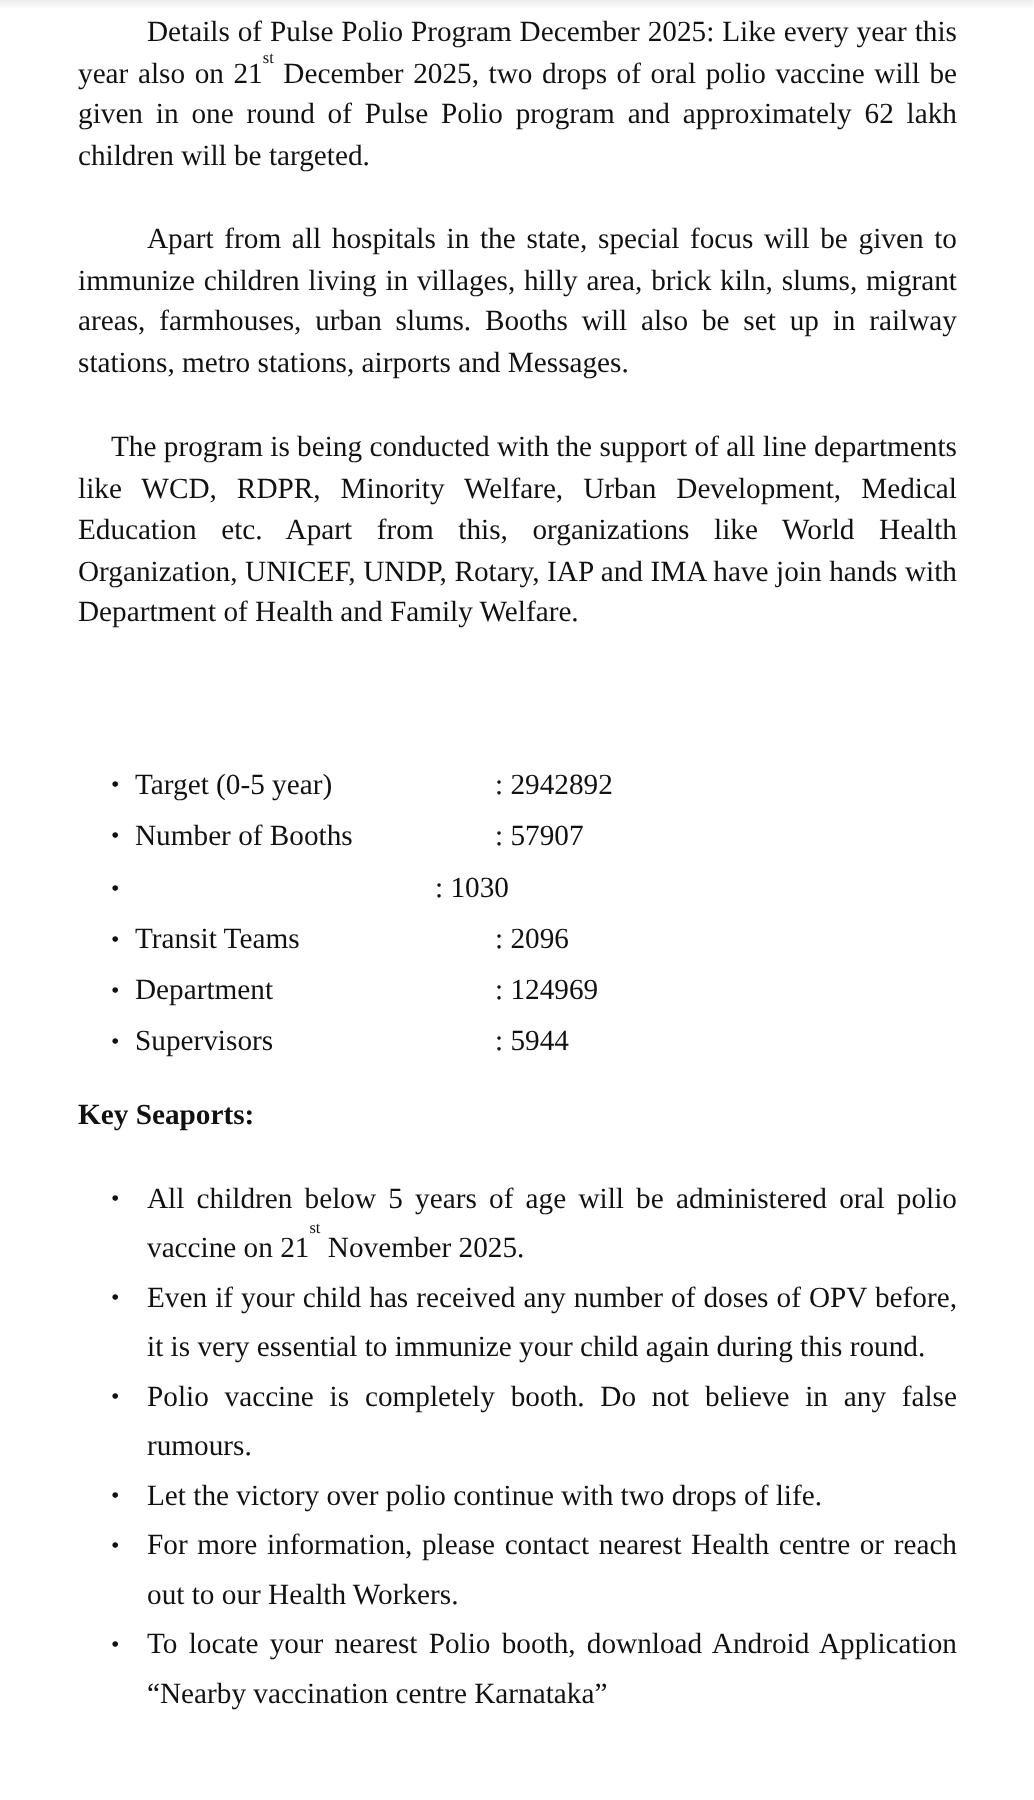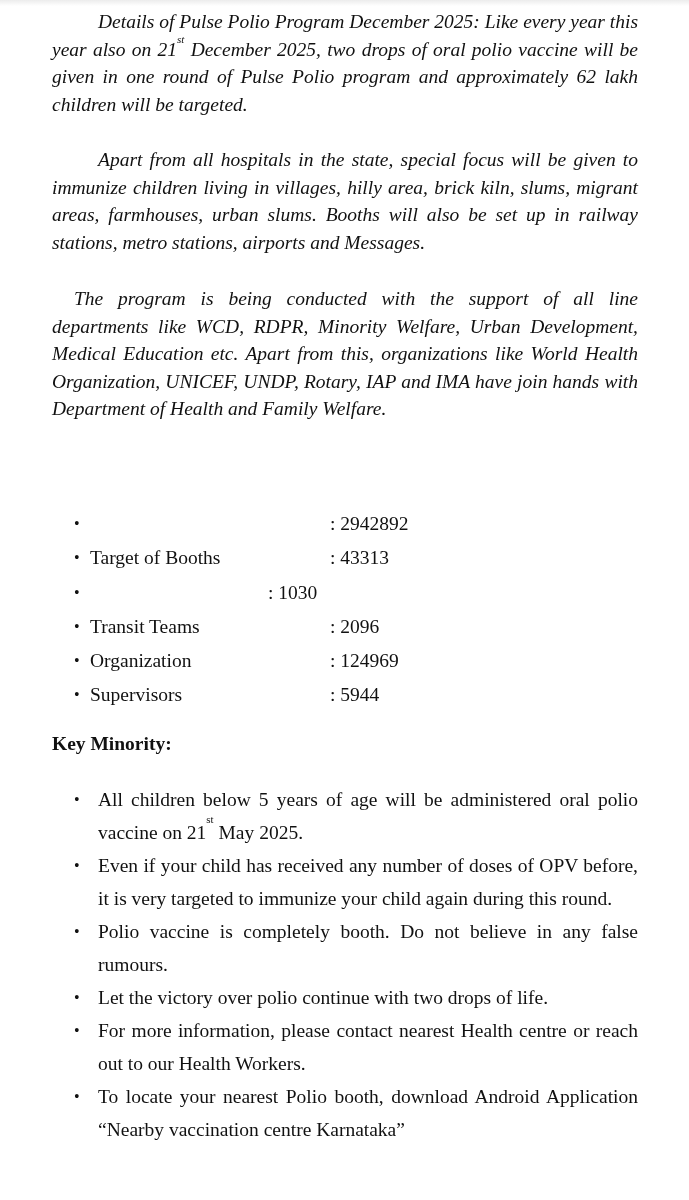--- a/index.html
+++ b/index.html
@@ -9,37 +9,37 @@
     color: #111111;
     font-size: 19.5px;
     position: relative;
   }
   .topshade {
     position: absolute; left: 0; top: 0; width: 689px; height: 6px;
     background: linear-gradient(#ececec, #ffffff);
   }
   .para {
     position: absolute; left: 52px; width: 586px;
-    text-align: justify; line-height: 27.5px; margin: 0; font-style: italic;
+    text-align: justify; line-height: 27.5px; margin: 0;
   }
   .para .indent { display: inline-block; }
   #p1 { top: 8px; }
   #p1 .indent { width: 46px; }
   #p2 { top: 146px; }
   #p2 .indent { width: 46px; }
   #p3 { top: 285px; }
   #p3 .indent { width: 22px; }
   sup { font-size: 11px; vertical-align: top; position: relative; top: -2px; line-height: 1; }
 
   .stats { position: absolute; left: 74px; top: 509px; margin: 0; padding: 0; list-style: none; }
   .stat-row { position: relative; height: 34.3px; line-height: 30px; width: 400px; }
   .stat-row .bullet { position: absolute; left: 0; top: 0; font-size: 16px; }
   .stat-row .label { position: absolute; left: 16px; top: 0; }
   .stat-row .value { position: absolute; left: 256px; top: 0; }
-  .stat-row.offset .value { left: 194px; }
+  .stat-row.offset .value { left: 216px; }
 
   .heading {
     position: absolute; left: 52px; top: 733px; margin: 0;
     font-weight: bold; font-size: 19.5px;
   }
 
   .messages { position: absolute; left: 74px; top: 783px; width: 564px; margin: 0; padding: 0; list-style: none; }
   .msg { position: relative; padding-left: 24px; line-height: 33px; text-align: justify; margin-bottom: 0; }
   .msg .bullet { position: absolute; left: 0; top: 0; font-size: 16px; }
   .msg .text-wrap { display: block; }
@@ -51,58 +51,59 @@
 
 <p class="para" id="p1"><span class="indent"></span><span>Details of Pulse Polio Program December 2025: Like every year this year also on 21</span><sup>st</sup><span> December 2025, two drops of oral polio vaccine will be given in one round of Pulse Polio program and approximately 62 lakh children will be targeted.</span></p>
 
 <p class="para" id="p2"><span class="indent"></span><span>Apart from all hospitals in the state, special focus will be given to immunize children living in villages, hilly area, brick kiln, slums, migrant areas, farmhouses, urban slums. Booths will also be set up in railway stations, metro stations, airports and Messages.</span></p>
 
 <p class="para" id="p3"><span class="indent"></span><span>The program is being conducted with the support of all line departments like WCD, RDPR, Minority Welfare, Urban Development, Medical Education etc. Apart from this, organizations like World Health Organization, UNICEF, UNDP, Rotary, IAP and IMA have join hands with Department of Health and Family Welfare.</span></p>
 
 <ul class="stats">
   <li class="stat-row">
     <span class="bullet">•</span>
+    <span class="label">Target (0-5 year)</span>
     <span class="value">: 2942892</span>
   </li>
   <li class="stat-row">
     <span class="bullet">•</span>
-    <span class="label">Target of Booths</span>
-    <span class="value">: 43313</span>
+    <span class="label">Number of Booths</span>
+    <span class="value">: 57907</span>
   </li>
   <li class="stat-row offset">
     <span class="bullet">•</span>
     <span class="value">: 1030</span>
   </li>
   <li class="stat-row">
     <span class="bullet">•</span>
     <span class="label">Transit Teams</span>
     <span class="value">: 2096</span>
   </li>
   <li class="stat-row">
     <span class="bullet">•</span>
-    <span class="label">Organization</span>
+    <span class="label">Department</span>
     <span class="value">: 124969</span>
   </li>
   <li class="stat-row">
     <span class="bullet">•</span>
     <span class="label">Supervisors</span>
     <span class="value">: 5944</span>
   </li>
 </ul>
 
-<h2 class="heading">Key Minority:</h2>
+<h2 class="heading">Key Seaports:</h2>
 
 <ul class="messages">
   <li class="msg">
     <span class="bullet">•</span>
-    <span class="text-wrap"><span class="first">All children below 5 years of age will be administered oral polio vaccine on 21</span><sup>st</sup><span> May 2025.</span></span>
+    <span class="text-wrap"><span class="first">All children below 5 years of age will be administered oral polio vaccine on 21</span><sup>st</sup><span> November 2025.</span></span>
   </li>
   <li class="msg">
     <span class="bullet">•</span>
-    <span class="text-wrap">Even if your child has received any number of doses of OPV before, it is very targeted to immunize your child again during this round.</span>
+    <span class="text-wrap">Even if your child has received any number of doses of OPV before, it is very essential to immunize your child again during this round.</span>
   </li>
   <li class="msg">
     <span class="bullet">•</span>
     <span class="text-wrap">Polio vaccine is completely booth. Do not believe in any false rumours.</span>
   </li>
   <li class="msg">
     <span class="bullet">•</span>
     <span class="text-wrap">Let the victory over polio continue with two drops of life.</span>
   </li>
   <li class="msg">

